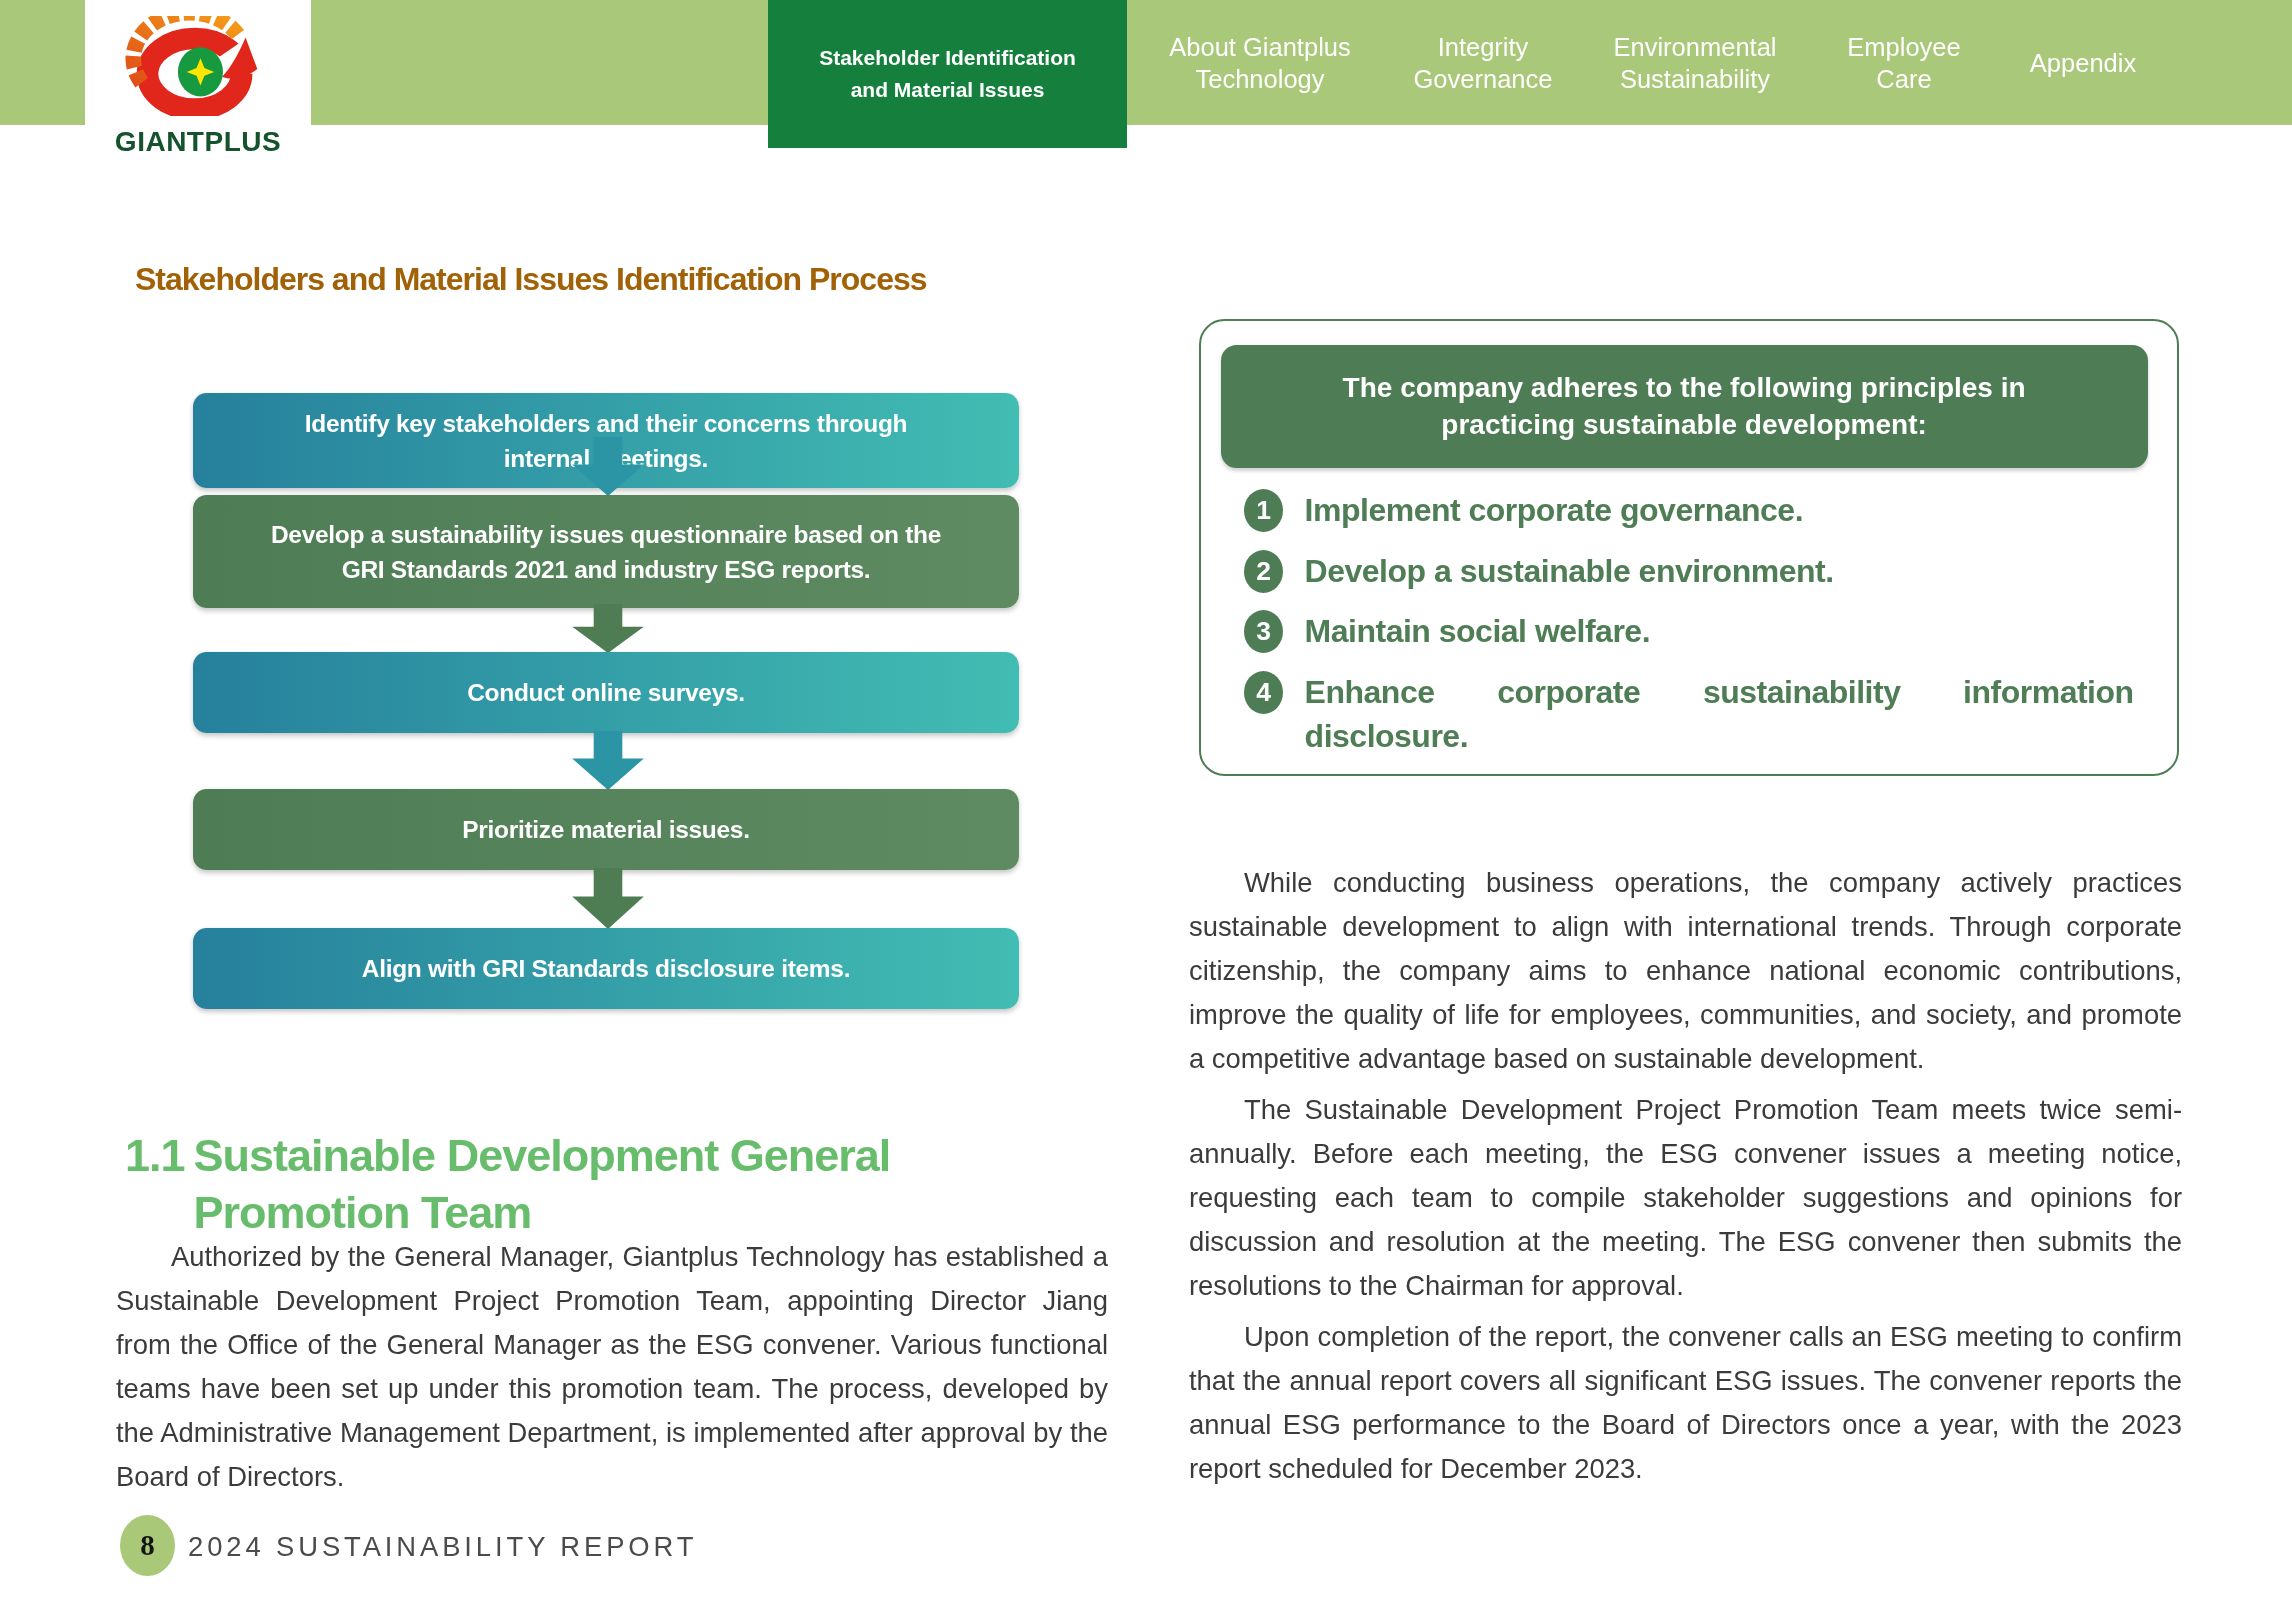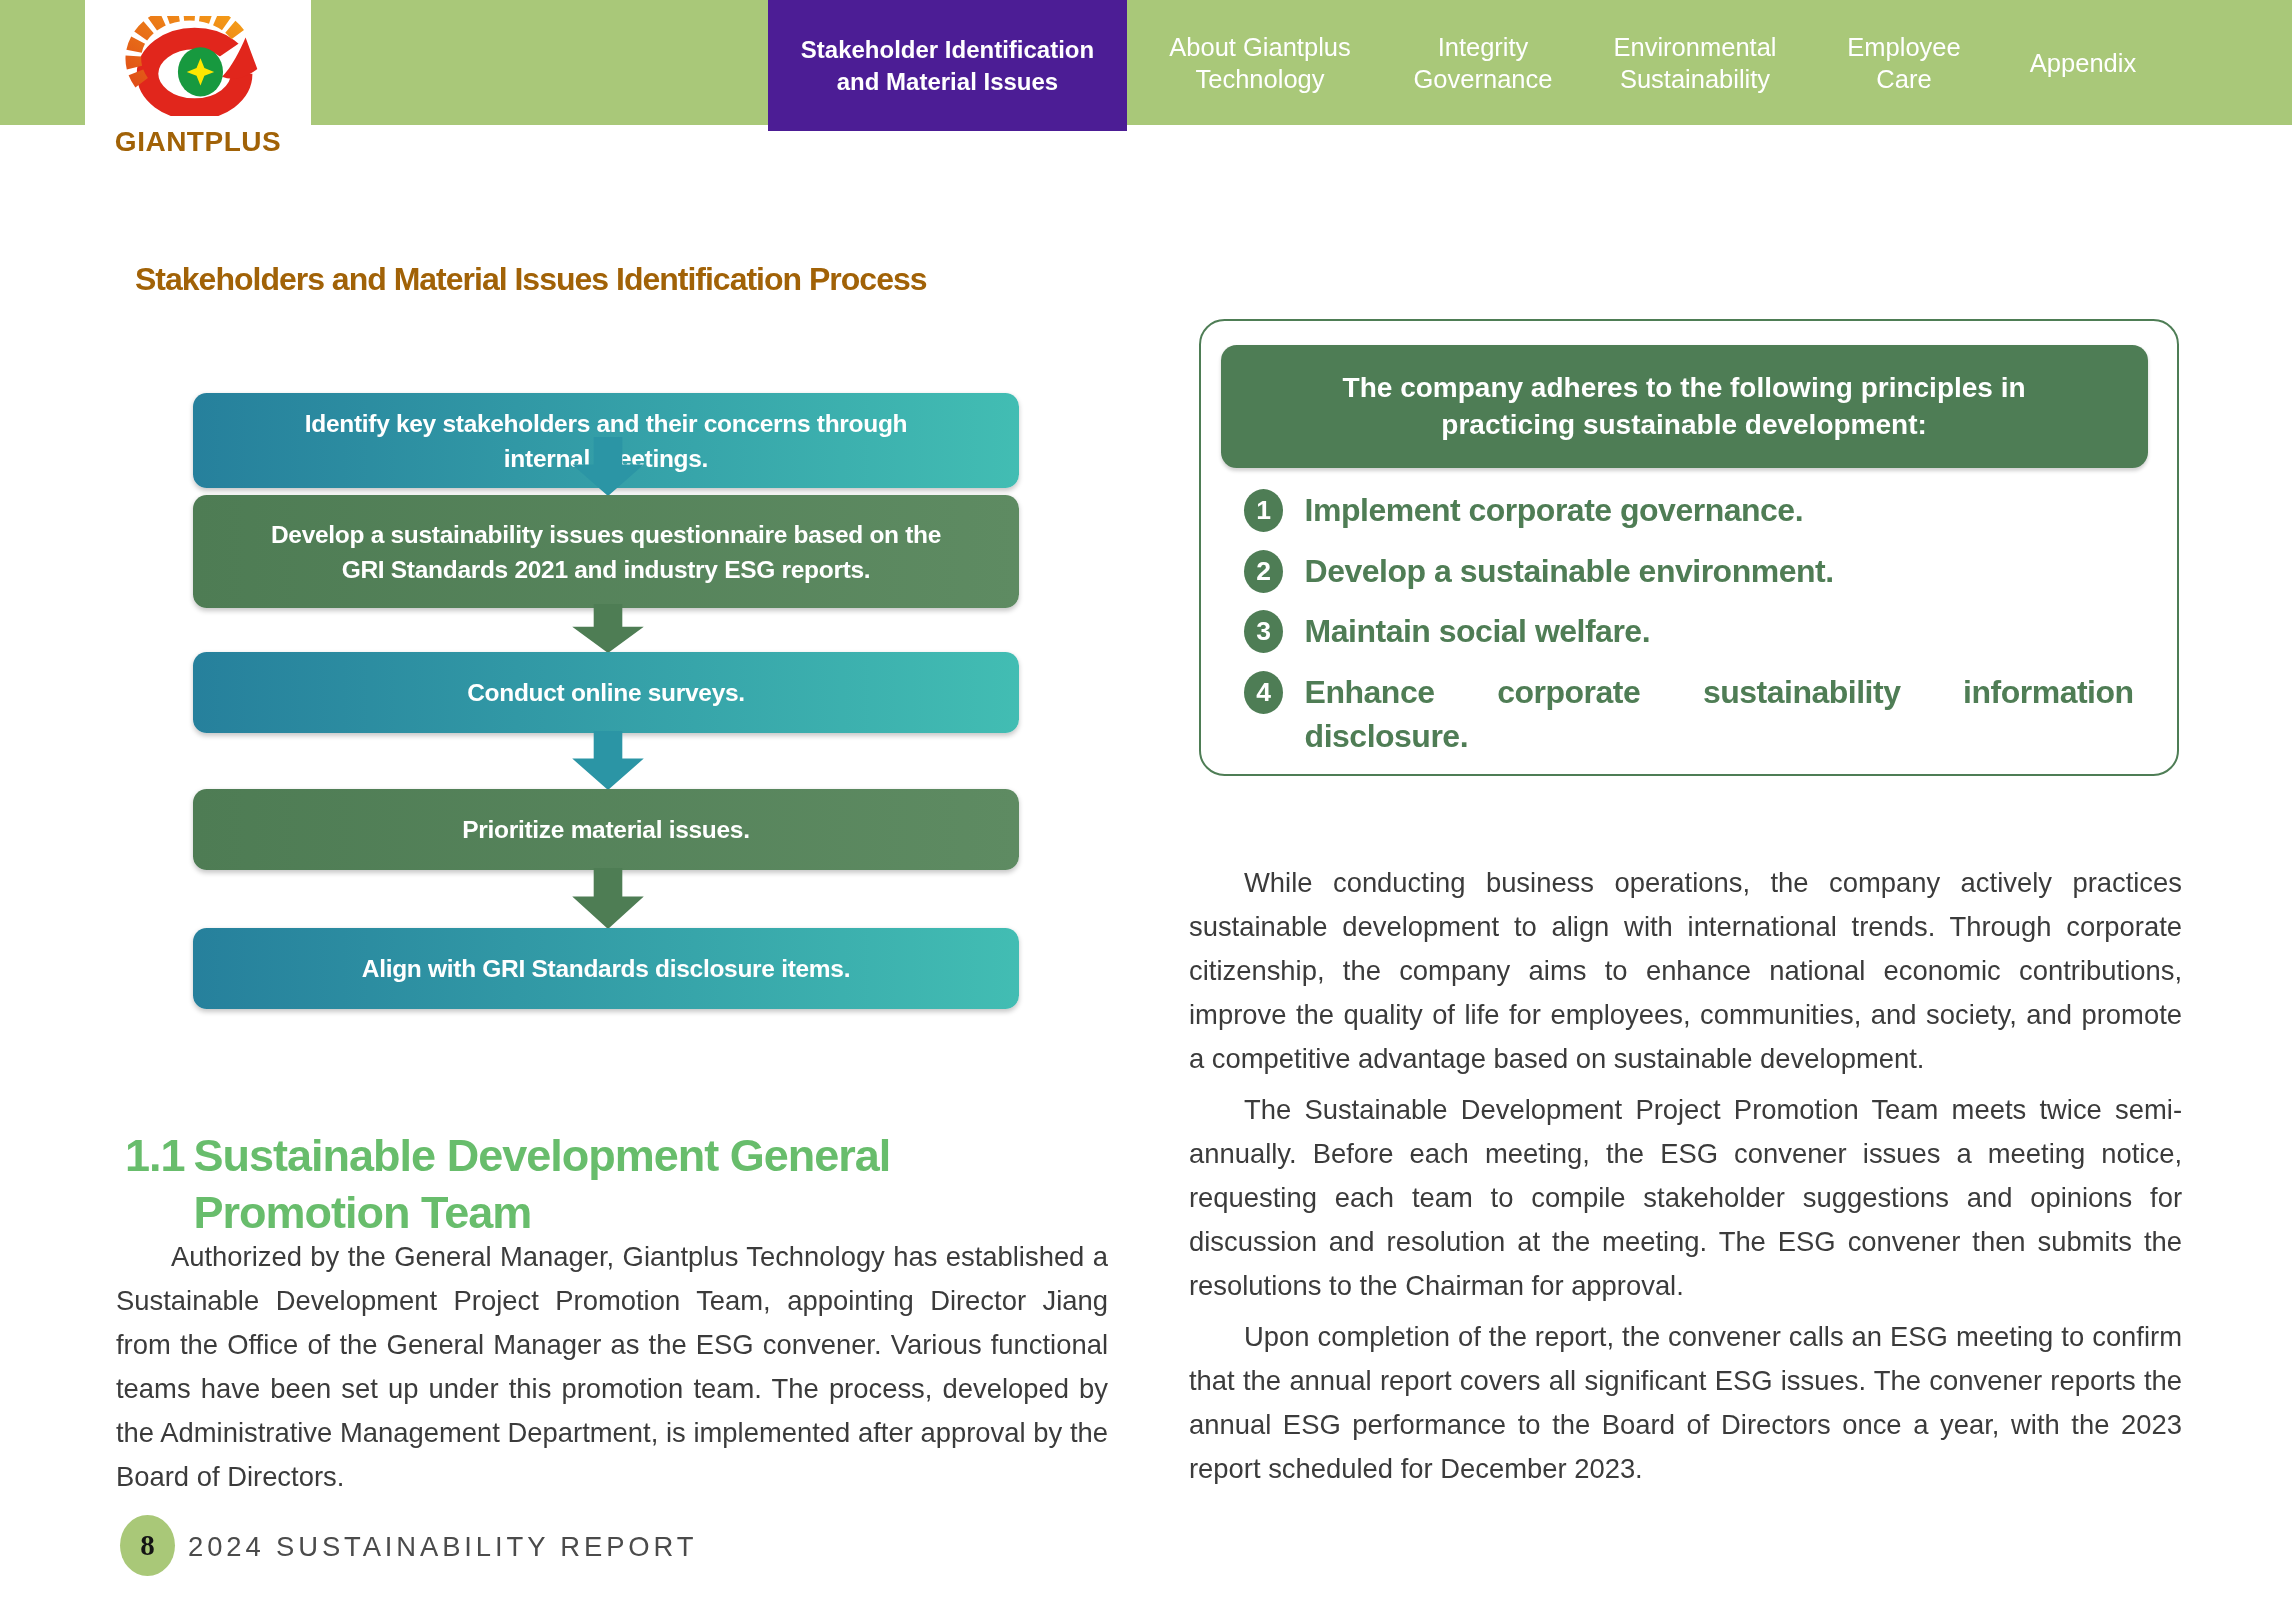--- a/index.html
+++ b/index.html
@@ -5,38 +5,38 @@
   html,body { margin:0; padding:0; background:#ffffff; }
   .page {
     position:relative; width:2293px; height:1620px; background:#ffffff;
     font-family:"Liberation Sans", sans-serif; overflow:hidden;
   }
   .preline { white-space:pre-line; }
 
   
   .band { position:absolute; left:0; top:0; width:2293px; height:125px; background:#a9c879; }
   .tab-active {
-    position:absolute; left:768px; top:0; width:359px; height:131px; background:#4c1d95;
-    color:#fff; font-size:24px; line-height:32px; font-weight:700; text-align:center;
+    position:absolute; left:768px; top:0; width:359px; height:148px; background:#15803d;
+    color:#fff; font-size:21px; line-height:32px; font-weight:700; text-align:center;
     display:flex; align-items:center; justify-content:center; cursor:pointer;
   }
   .nav-item {
     position:absolute; top:0; height:125px; transform:translateX(-50%);
     color:#fff; font-size:25.5px; line-height:32px; font-weight:400; text-align:center;
     display:flex; align-items:center; justify-content:center; cursor:pointer; padding:0 9.8px;
   }
   .nav-about { left:1260px; } .nav-integrity { left:1483px; }
   .nav-env { left:1695px; } .nav-employee { left:1904px; } .nav-appendix { left:2083px; }
 
   .logo-box {
     position:absolute; left:85px; top:0; width:226px; height:188px; background:#fff;
     display:flex; flex-direction:column; align-items:center;
   }
   .logo-mark { margin-top:15.7px; }
-  .logo-text { margin-top:5.9px; font-size:28px; font-weight:700; color:#a16207; letter-spacing:0.5px; }
+  .logo-text { margin-top:5.9px; font-size:28px; font-weight:700; color:#14532d; letter-spacing:0.5px; }
 
   
   .section-title {
     position:absolute; left:135px; top:245px; font-size:32px; font-weight:700;
     letter-spacing:-1px; color:#a16207;margin-top:16px;
   }
   .fbox {
     position:absolute; left:193px; width:826px; border-radius:13.7px; color:#fff;
     font-size:24.5px; line-height:35px; font-weight:700; letter-spacing:-0.3px; text-align:center;
     display:flex; align-items:center; justify-content:center;

